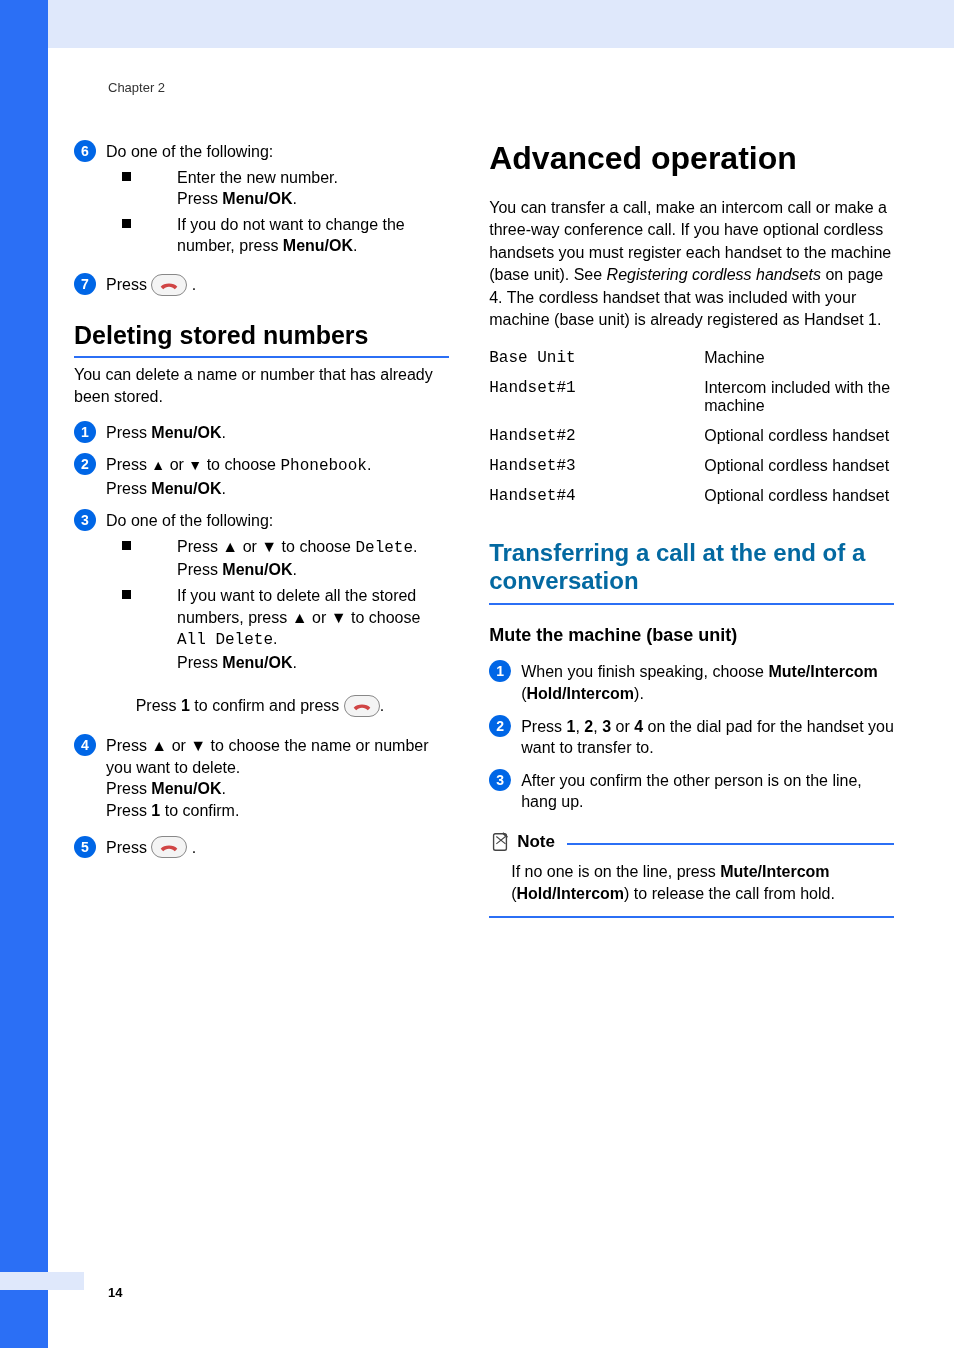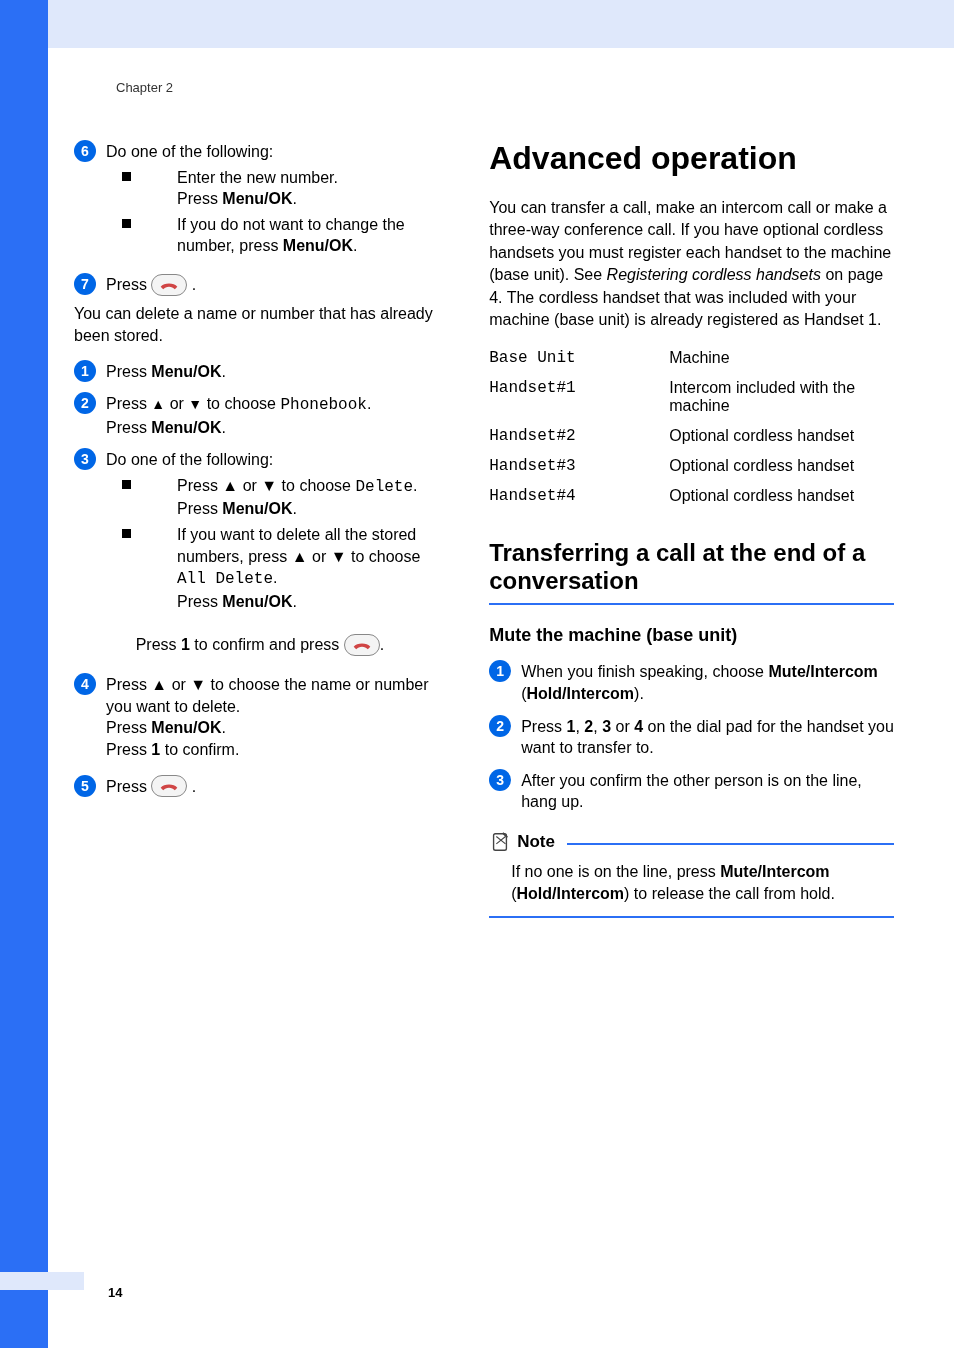--- a/index.html
+++ b/index.html
@@ -1,20 +1,20 @@
 <!DOCTYPE html>
 <html><head>
 <meta charset="utf-8">
 <style>
   * { box-sizing: border-box; margin: 0; padding: 0; }
   html, body { width: 954px; height: 1348px; background: #fff; font-family: Arial, Helvetica, sans-serif; color: #000; }
   .page { position: relative; width: 954px; height: 1348px; }
   .blue-header-bar { position: absolute; top: 0; left: 0; width: 954px; height: 48px; background: #dfe8fb; }
   .blue-left-bar { position: absolute; top: 0; left: 0; width: 48px; height: 1348px; background: #2b6ff5; }
-  .chapter-label { position: absolute; top: 80px; left: 116px; font-size: 13px; color: #333; }
+  .chapter-label { position: absolute; top: 80px; left: 108px; font-size: 13px; color: #333; }
   .content { position: absolute; top: 140px; left: 74px; width: 820px; display: flex; gap: 40px; }
   .col { width: 400px; }
   .col-left { width: 380px; }
   .col-right { width: 410px; }
 
   .step { display: flex; align-items: flex-start; margin-bottom: 6px; }
   .step-num {
     display: inline-flex; align-items: center; justify-content: center;
     width: 22px; height: 22px; border-radius: 50%;
     background: #0066e6; color: #fff; font-weight: bold; font-size: 14px;
@@ -28,42 +28,42 @@
   .sub-bullet .sb-text { font-size: 16px; line-height: 1.35; }
 
   .section-h2 {
     font-size: 25px; font-weight: bold; margin-top: 24px; margin-bottom: 6px;
     padding-bottom: 6px; border-bottom: 2px solid #2b6ff5;
   }
   .section-h1 {
     font-size: 32px; font-weight: bold; margin-bottom: 20px;
   }
   .section-h2b {
-    font-size: 24px; font-weight: bold; color: #000000; margin-top: 28px; margin-bottom: 10px;
+    font-size: 24px; font-weight: bold; color: #0369a1; margin-top: 28px; margin-bottom: 10px;
     padding-bottom: 8px; border-bottom: 2px solid #2b6ff5;
   }
   .subheading { font-size: 18px; font-weight: bold; margin-top: 20px; margin-bottom: 14px; }
 
   .body-text { font-size: 16px; line-height: 1.4; margin-bottom: 12px; }
   .italic { font-style: italic; }
   .bold { font-weight: bold; }
   .mono { font-family: "Courier New", monospace; }
 
   .arrow-up { font-size: 14px; }
   .arrow-dn { font-size: 14px; }
 
   .hangup-btn {
     display: inline-flex; align-items: center; justify-content: center;
     width: 36px; height: 22px; border: 1px solid #888; border-radius: 12px;
     background: #f4f4f4; vertical-align: middle; position: relative; top: -1px;
   }
   .hangup-btn svg { width: 20px; height: 14px; }
 
   .handset-table { width: 100%; margin-top: 4px; margin-bottom: 10px; }
-  .handset-row { display: flex; padding: 6px 0; }
+  .handset-row { display: flex; padding: 6px 0; gap: 35px; }
   .handset-row .c1 { width: 180px; font-family: "Courier New", monospace; font-size: 16px; }
   .handset-row .c2 { flex: 1; font-size: 16px; }
 
   .note-box { margin-top: 18px; }
   .note-header { display: flex; align-items: center; }
   .note-header .note-icon { width: 22px; height: 22px; margin-right: 6px; }
   .note-header .note-label { font-weight: bold; font-size: 17px; margin-right: 12px; }
   .note-header .note-rule { flex: 1; height: 2px; background: #2b6ff5; position: relative; top: 2px; }
   .note-body { font-size: 16px; line-height: 1.4; padding: 8px 0 10px 0; margin-left: 22px; }
   .note-box .note-bottom-rule { height: 2px; background: #2b6ff5; width: 100%; }
@@ -112,20 +112,21 @@
           <span>Press </span>
           <span class="hangup-btn">
             <svg viewBox="0 0 24 14">
                 <path d="M2 9 C6 4 18 4 22 9 L19 12 C17 10 15 9 12 9 C9 9 7 10 5 12 Z" fill="#d04545"></path>
               </svg>
           </span>
           <span>.</span>
         </div>
       </div>
 
+      <h2 class="section-h2">Deleting stored numbers</h2>
 
       <p class="body-text">You can delete a name or number that has already been stored.</p>
 
       <div class="step">
         <span class="step-num">1</span>
         <div class="step-body">
           <span>Press </span><span class="bold">Menu/OK</span><span>.</span>
         </div>
       </div>
 

